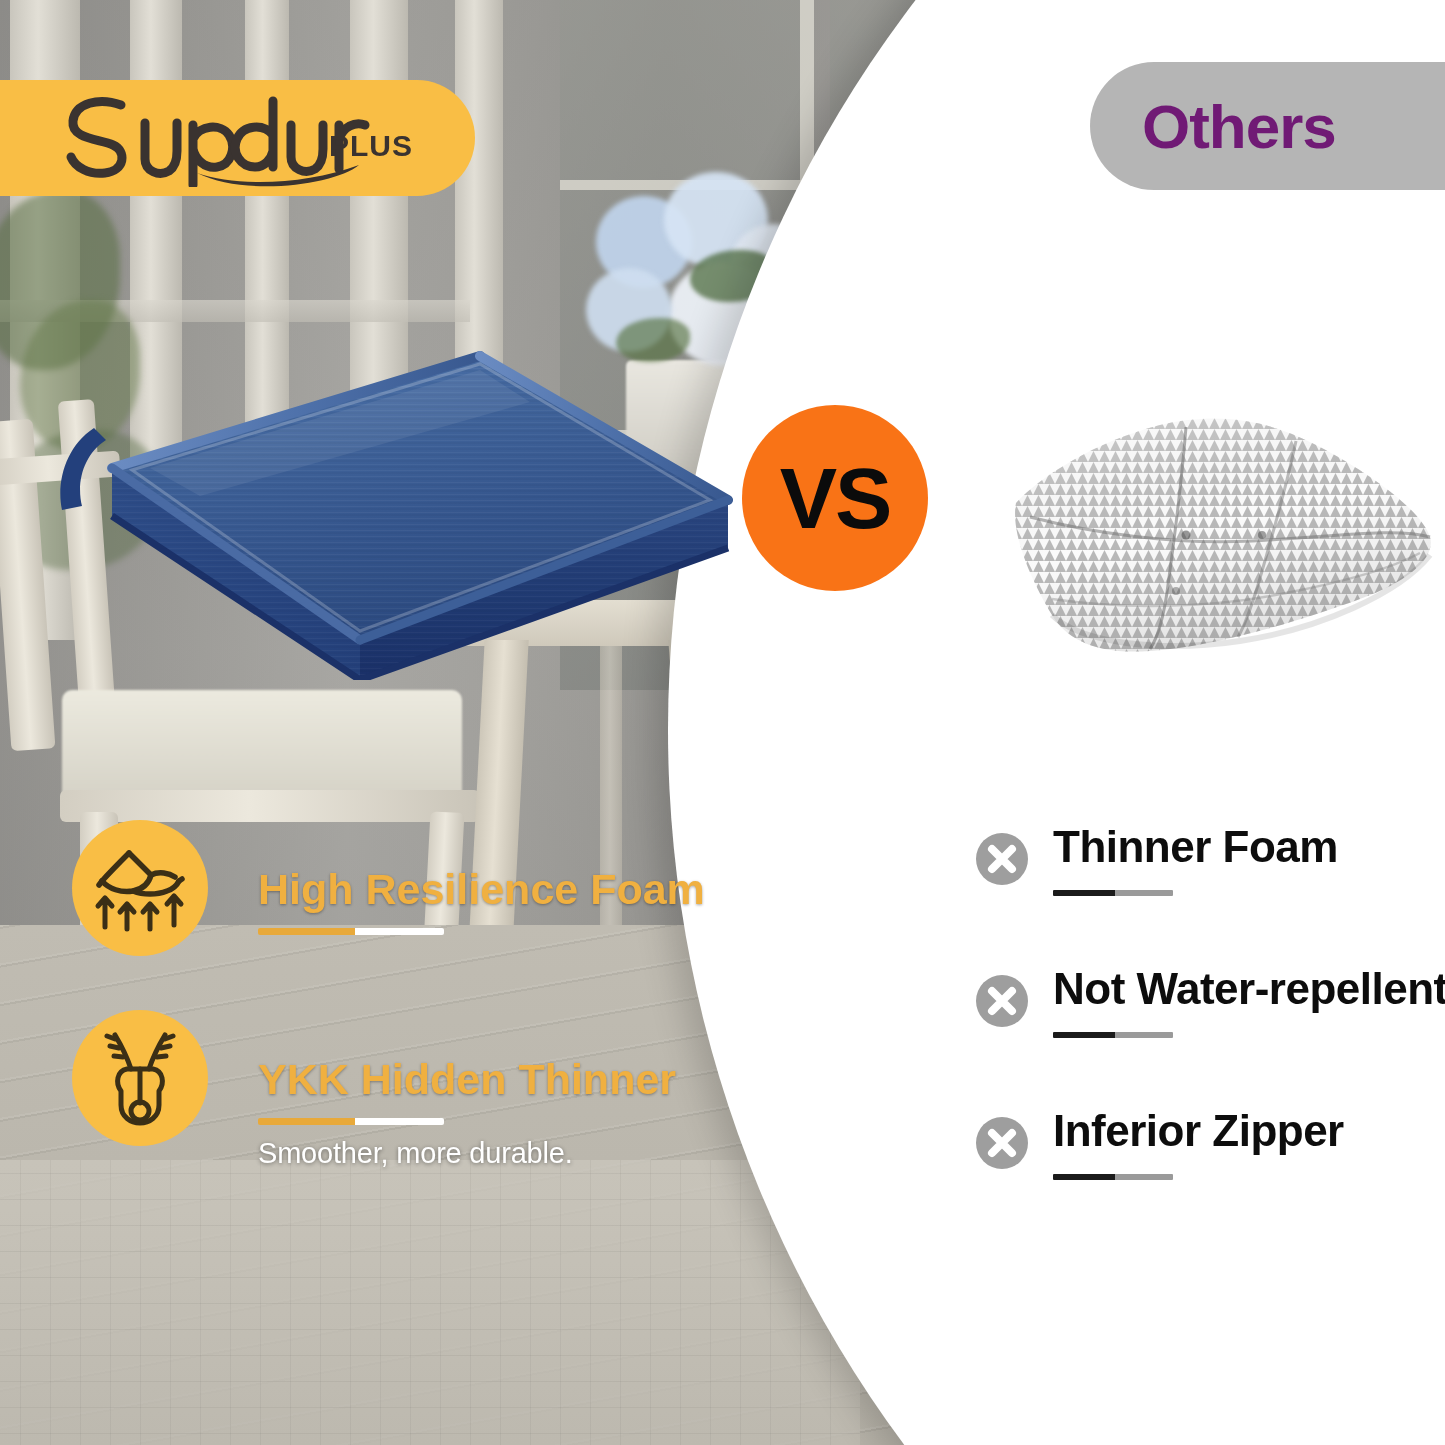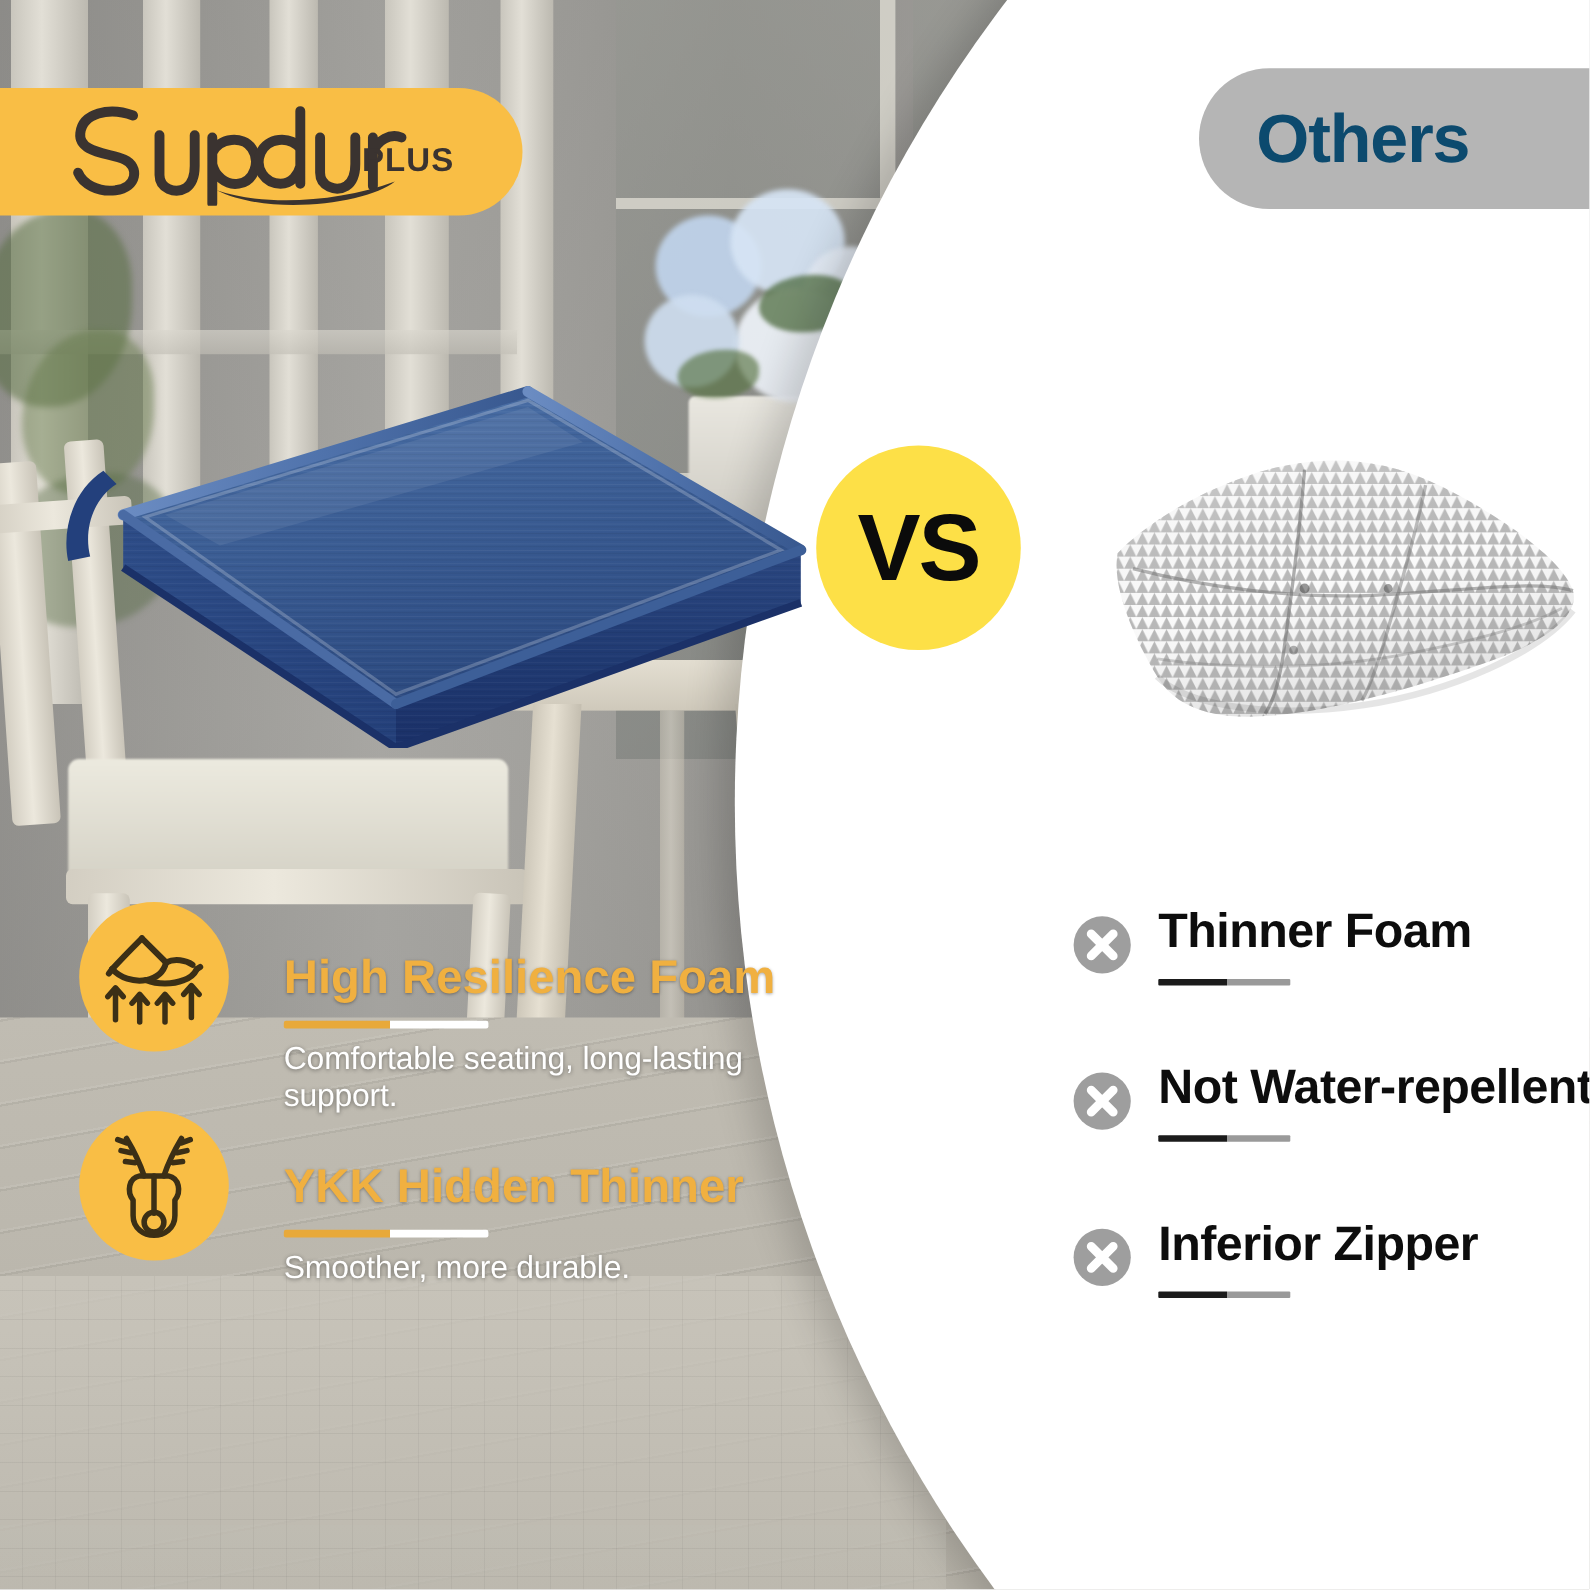--- a/index.html
+++ b/index.html
@@ -60,25 +60,25 @@
   .logo-wrap { position:relative; width:350px; height:98px; }
   .logo-wrap svg { position:absolute; left:0; top:0; }
   .logo-plus { position:absolute; right:-4px; bottom:24px; font-size:30px; font-weight:bold;
                letter-spacing:1px; color:#3a3330; }
 
   
   .others-pill { position:absolute; left:1090px; top:62px; width:420px; height:128px;
                  background:#B5B5B5; border-radius:64px;
                  display:flex; align-items:center; justify-content:flex-start;
                  padding-left:52px; }
-  .others-pill span { font-size:62px; font-weight:bold; color:#0c4a6e; letter-spacing:-1px; }
+  .others-pill span { font-size:62px; font-weight:bold; color:#701a75; letter-spacing:-1px; }
 
   
   .vs-badge { position:absolute; left:742px; top:405px; width:186px; height:186px;
-              border-radius:50%; background:#fde047;
+              border-radius:50%; background:#f97316;
               display:flex; align-items:center; justify-content:center; }
   .vs-badge span { font-size:86px; font-weight:bold; color:#0b0b0b; letter-spacing:-2px; }
 
   
   .blue-cushion { position:absolute; left:60px; top:350px; width:680px; height:330px; }
 
   
   .gray-cushion { position:absolute; left:1000px; top:385px; width:440px; height:300px; }
 
   
@@ -302,21 +302,20 @@
             <path d="M18 92 L18 64 M11 71 L18 63 L25 71"></path>
             <path d="M40 94 L40 70 M33 77 L40 69 L47 77"></path>
             <path d="M63 94 L63 70 M56 77 L63 69 L70 77"></path>
             <path d="M87 90 L87 62 M80 69 L87 61 L94 69"></path>
           </g>
         </svg>
       </div>
       <div class="feat-body">
         <div class="feat-title">High Resilience Foam</div>
         <div class="feat-rule"></div>
-        <div class="feat-sub">Comfortable seating, long-lasting support.</div>
       </div>
     </div>
 
 
     <div class="feat">
       <div class="feat-icon">
         <svg width="106" height="106" viewBox="0 0 106 106">
           <g fill="none" stroke="#3b2f16" stroke-width="5" stroke-linecap="round" stroke-linejoin="round">
 
             <path d="M44 44 C40 32 34 20 28 10"></path>

